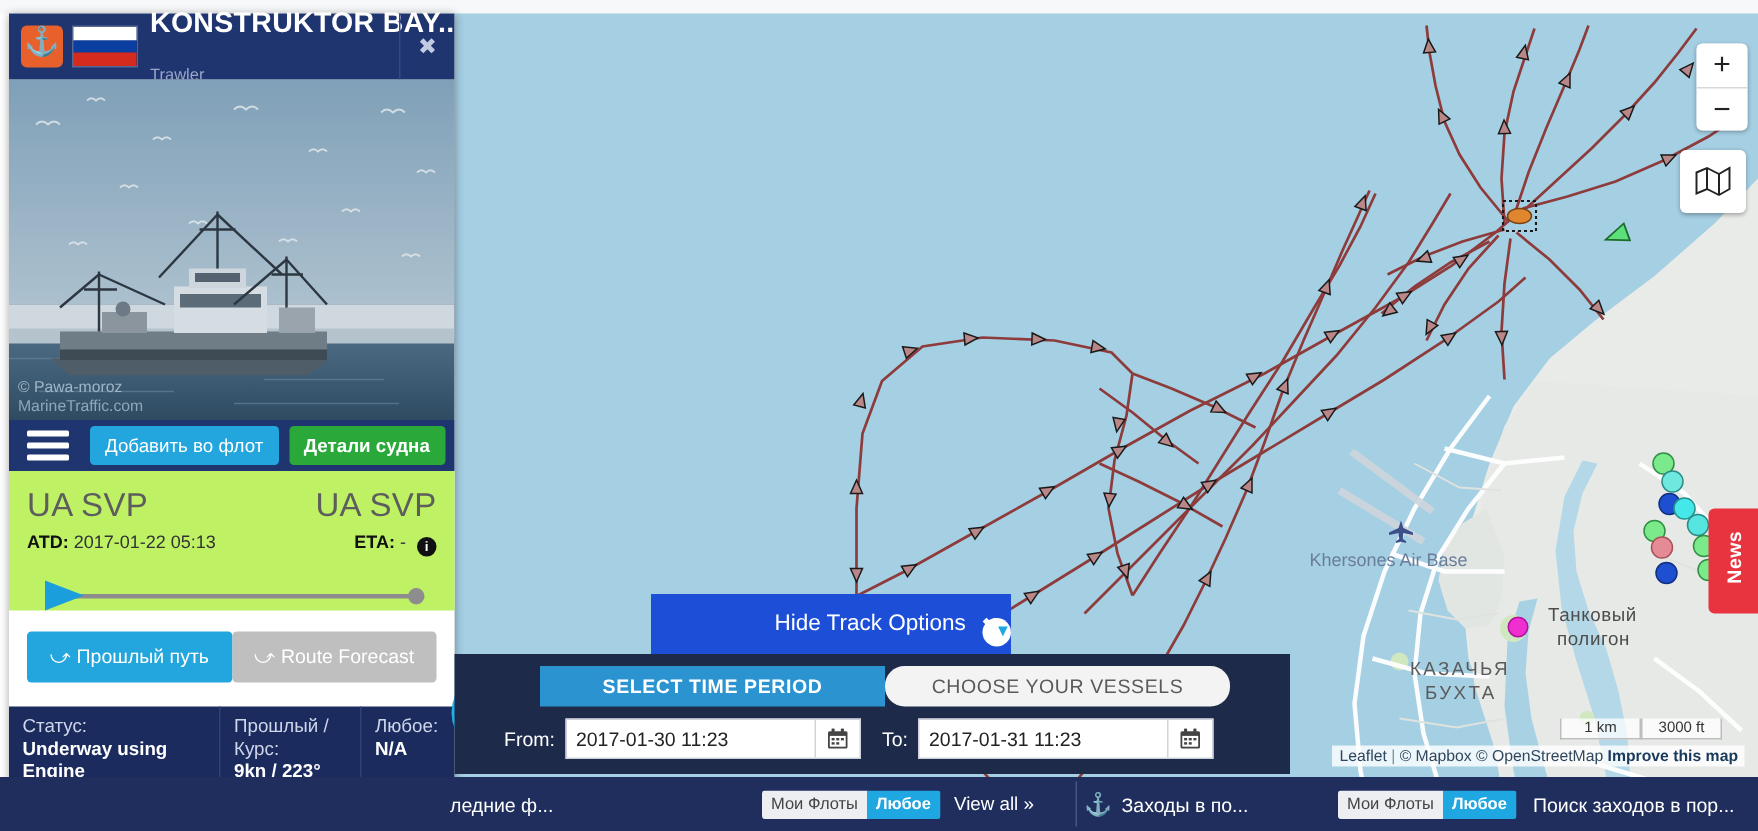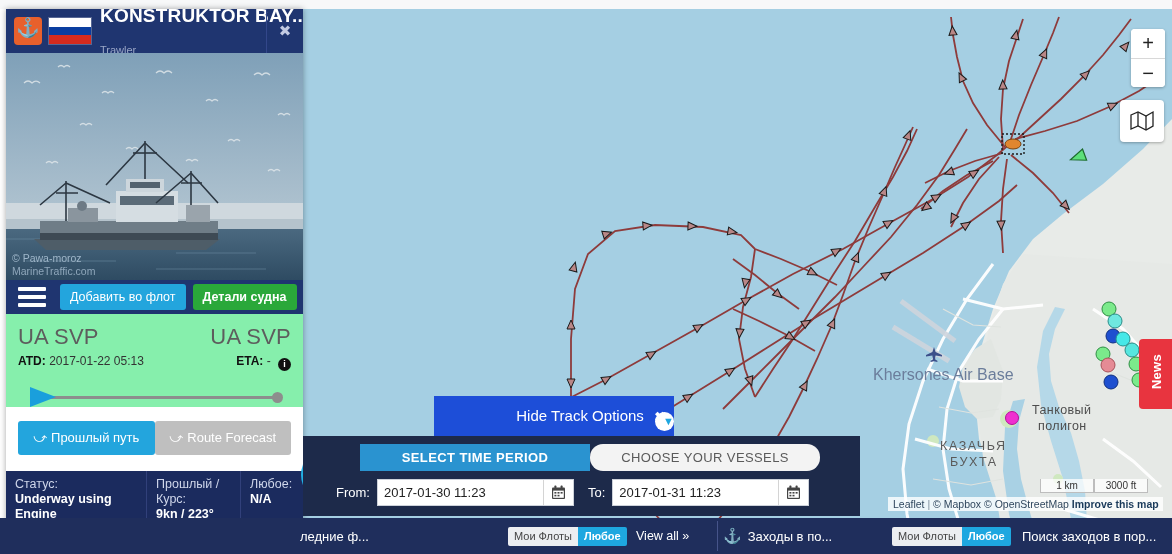--- a/index.html
+++ b/index.html
@@ -29,21 +29,21 @@
   .layers-ctrl { position:absolute; left:1120px; top:100px; width:44px; height:42px; background:#fff;
       border-radius:4px; box-shadow:0 1px 3px rgba(0,0,0,.3); display:flex; align-items:center; justify-content:center; cursor:pointer; }
 
   
   .news-tab { position:absolute; left:1139px; top:339px; width:33px; height:70px; background:#e8343f;
       border-radius:4px 0 0 4px; color:#fff; cursor:pointer; }
   .news-tab span { position:absolute; left:-9px; top:25px; width:52px; text-align:center;
       transform:rotate(-90deg); font-size:13px; font-weight:bold; letter-spacing:.3px; }
 
   
-  .maplabel { position:absolute; font-size:16px; color:#6b7d9b; white-space:nowrap; }
+  .maplabel { position:absolute; font-size:12px; color:#6b7d9b; white-space:nowrap; }
   .maplabel.cyr { color:#5a5a5a; font-size:12.5px; letter-spacing:1.6px; }
   .maplabel.cyr2 { color:#4d4d4d; font-size:12.5px; letter-spacing:.4px; }
 
   
   .scale-box { position:absolute; left:1040px; top:479px; display:flex; font-size:10px; color:#333; }
   .scale-box div { border:1px solid #bdbdbd; border-top:none; background:rgba(255,255,255,.75);
       padding:1px 6px 1px; text-align:center; min-width:54px; }
   .attrib { position:absolute; left:888px; top:497px; height:14px; background:rgba(255,255,255,.8);
       font-size:10.5px; color:#30475e; padding:1px 4px 0 5px; white-space:nowrap; }
   .attrib b { color:#1a3a5a; }
@@ -70,21 +70,21 @@
   .vphoto .credit2 { position:absolute; left:6px; bottom:3px; color:#8fa7bb; font-size:10.5px; }
 
   .vactions { height:34px; background:#1f3570; display:flex; align-items:center; padding-left:12px; }
   .burger { width:28px; height:20px; display:flex; flex-direction:column; justify-content:space-between; cursor:pointer; }
   .burger i { display:block; height:4px; background:#fff; border-radius:1px; }
   .btn-fleet { margin-left:14px; background:#23a5dd; color:#fff; border:none; font-size:12.5px;
       padding:6px 10px; border-radius:3px; cursor:pointer; font-family:"Liberation Sans",sans-serif; }
   .btn-details { margin-left:7px; background:#2aa83a; color:#fff; border:none; font-size:12.5px;
       font-weight:bold; padding:6px 10px; border-radius:3px; cursor:pointer; font-family:"Liberation Sans",sans-serif; }
 
-  .voyage { padding:10px 12px 0 12px; background:#86efac; }
+  .voyage { padding:10px 12px 0 12px; background:#bef264; }
   .voy-row { display:flex; justify-content:space-between; align-items:baseline; }
   .voy-port { font-size:22px; color:#5d5d5d; letter-spacing:.2px; }
   .voy-row2 { display:flex; justify-content:space-between; margin-top:4px; font-size:12px; color:#333; }
   .voy-row2 b { color:#111; }
   .info-dot { display:inline-block; width:13px; height:13px; border-radius:50%; background:#111; color:#fff;
       font-size:9px; line-height:13px; text-align:center; margin-left:4px; font-weight:bold; vertical-align:-2px;}
 
   .progress { margin:16px 2px 0 2px; position:relative; height:20px; }
   .progress .line { position:absolute; left:28px; right:14px; top:9px; height:3px; background:#8d8d8d; }
   .progress .arrow { position:absolute; left:10px; top:0; width:0; height:0;

